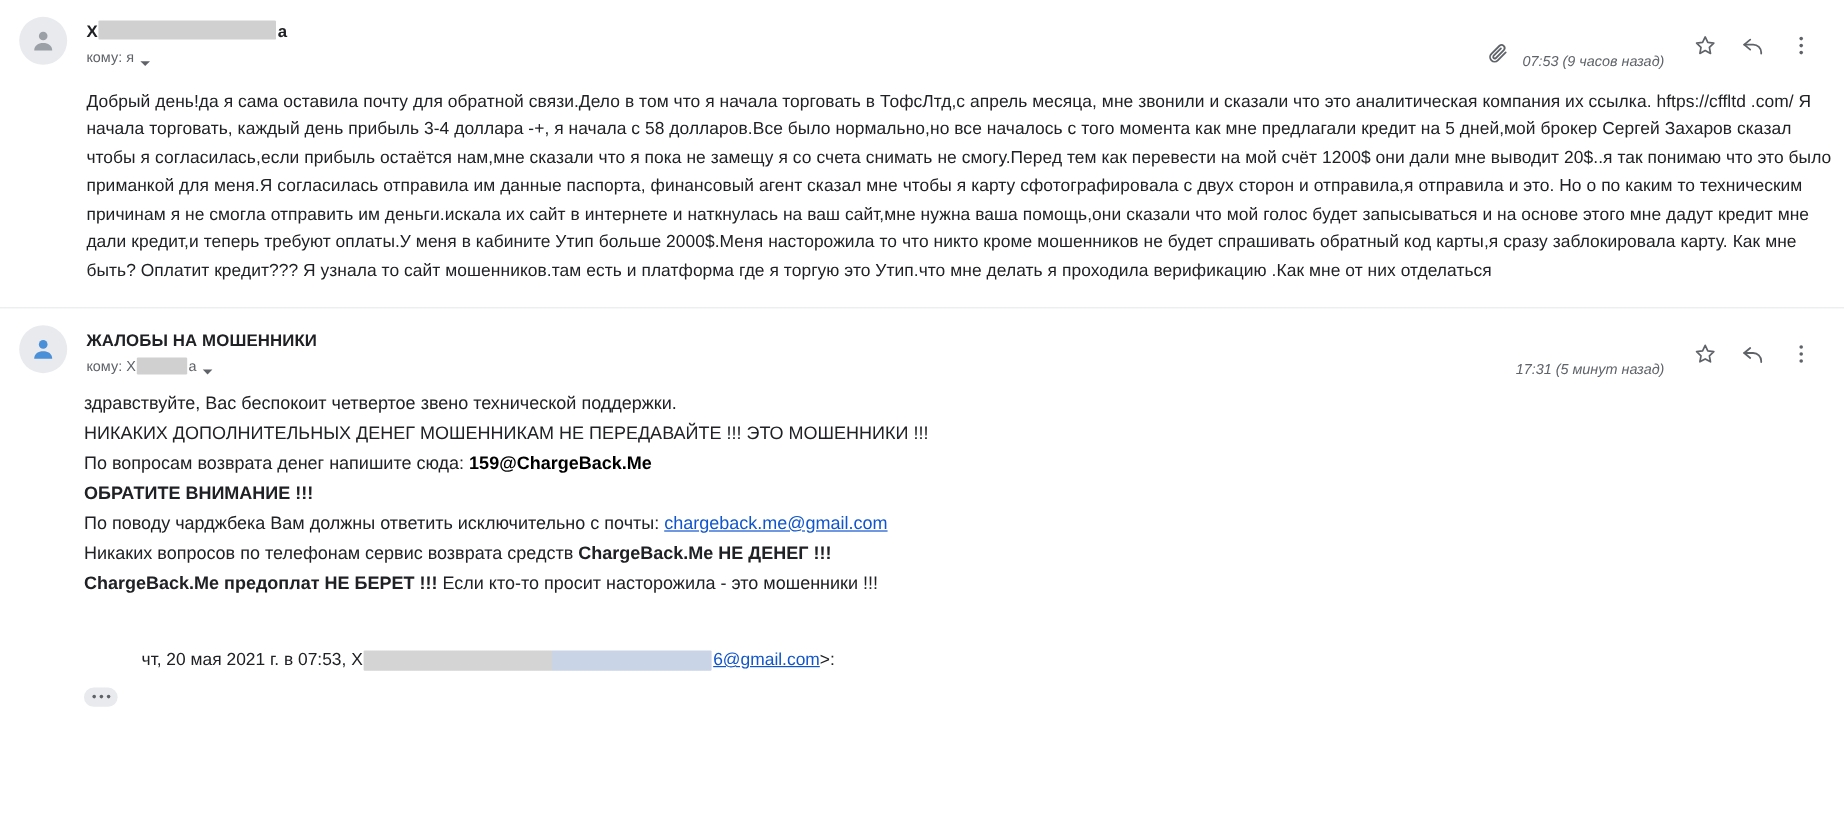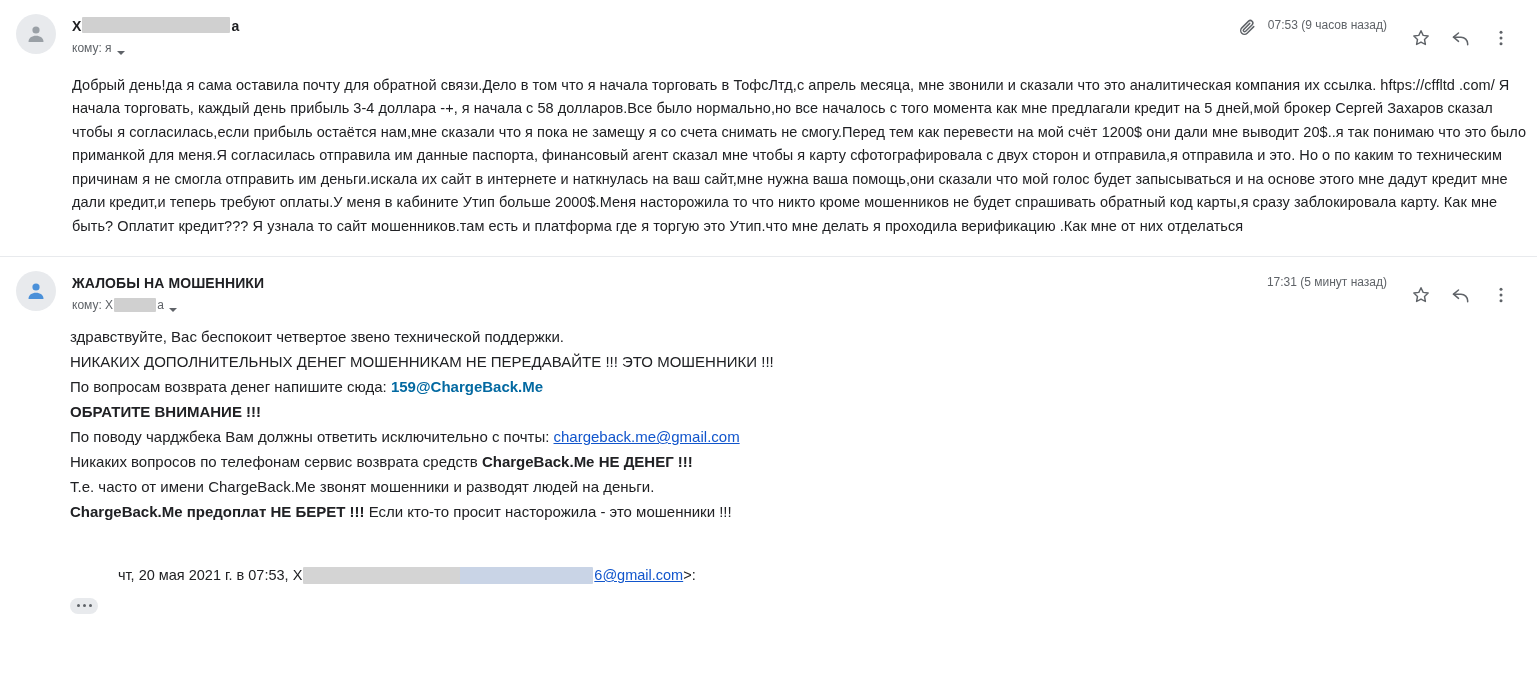--- a/index.html
+++ b/index.html
@@ -80,24 +80,25 @@
   .caret {
     display: inline-block;
     margin-left: 5px;
     width: 0; height: 0;
     border-left: 4px solid transparent;
     border-right: 4px solid transparent;
     border-top: 4px solid #5f6368;
   }
   .msg-actions {
     display: flex;
-    align-items: flex-start;
+    align-items: flex-end;
     gap: 0px;
     padding-top: 4px;
     white-space: nowrap;
+    font-style: italic;
   }
   .timestamp {
     font-size: 12px;
     color: #5f6368;
     margin-right: 14px;
   }
   .attach-icon {
     margin-right: 12px;
     color: #5f6368;
   }
@@ -126,21 +127,21 @@
   .msg-body p { margin: 0; }
   .reply-body {
     padding: 10px 28px 0 70px;
     font-size: 15px;
     line-height: 1.66;
     color: #202124;
   }
   .line { display: block; }
   .b { font-weight: bold; }
   .link-blue {
-    color: #0369a1;
+    color: #000000;
     font-weight: bold;
     text-decoration: none;
   }
   .link-underline {
     color: #1155cc;
     text-decoration: underline;
   }
   .quote-line {
     padding: 0 28px 0 70px;
     margin-top: 42px;
@@ -271,21 +272,20 @@
       </div>
     </div>
 
     <div class="reply-body">
       <span class="line">здравствуйте, Вас беспокоит четвертое звено технической поддержки.</span>
       <span class="line">НИКАКИХ ДОПОЛНИТЕЛЬНЫХ ДЕНЕГ МОШЕННИКАМ НЕ ПЕРЕДАВАЙТЕ !!! ЭТО МОШЕННИКИ !!!</span>
       <span class="line"><span>По вопросам возврата денег напишите сюда: </span><a class="link-blue" href="#">159@ChargeBack.Me</a></span>
       <span class="line b">ОБРАТИТЕ ВНИМАНИЕ !!!</span>
       <span class="line"><span>По поводу чарджбека Вам должны ответить исключительно с почты: </span><a class="link-underline" href="#">chargeback.me@gmail.com</a></span>
       <span class="line"><span>Никаких вопросов по телефонам сервис возврата средств </span><span class="b">ChargeBack.Me НЕ ДЕНЕГ !!!</span></span>
-      <span class="line">Т.е. часто от имени ChargeBack.Me звонят мошенники и разводят людей на деньги.</span>
       <span class="line"><span class="b">ChargeBack.Me предоплат НЕ БЕРЕТ !!!</span><span> Если кто-то просит насторожила - это мошенники !!!</span></span>
     </div>
 
     <div class="quote-line">
       <span>чт, 20 мая 2021 г. в 07:53, Х</span>
         <span class="redact redact-3"></span>
         <a class="link-underline" href="#">6@gmail.com</a>
         <span>&gt;:</span>
     </div>
 

